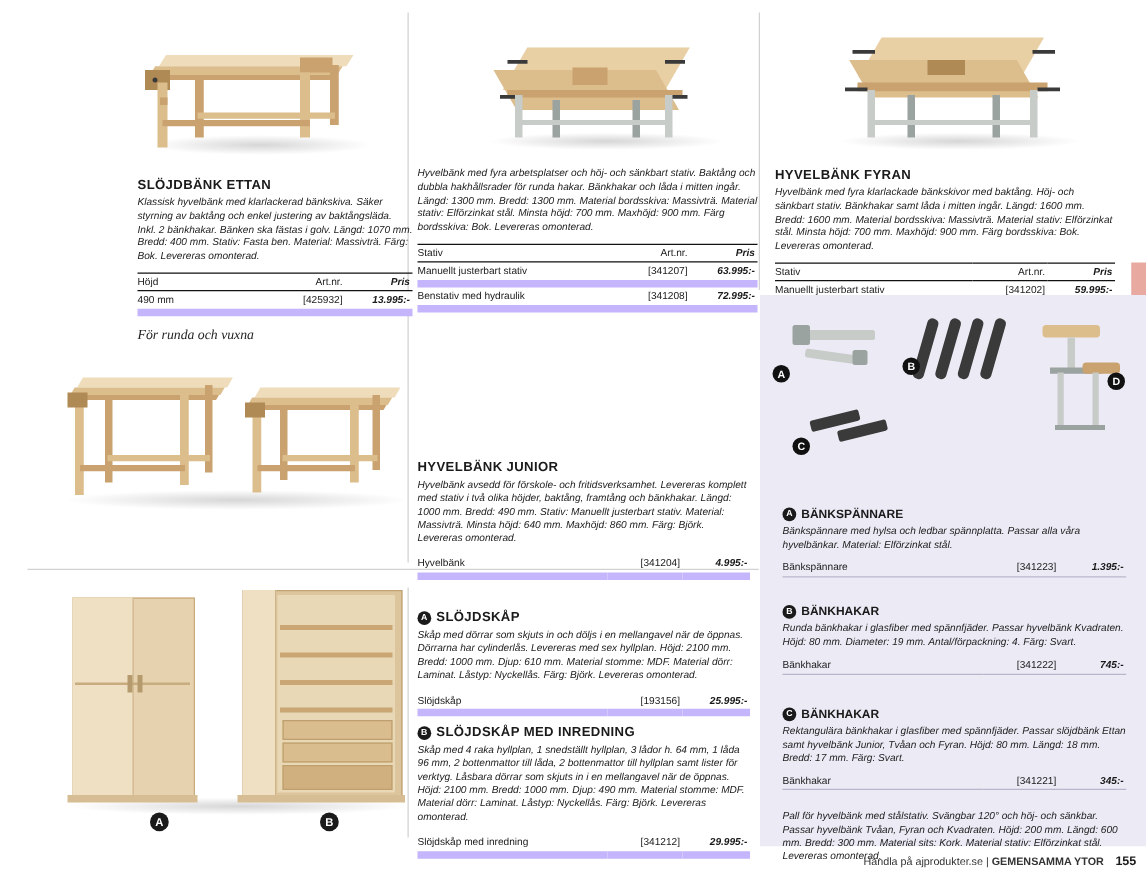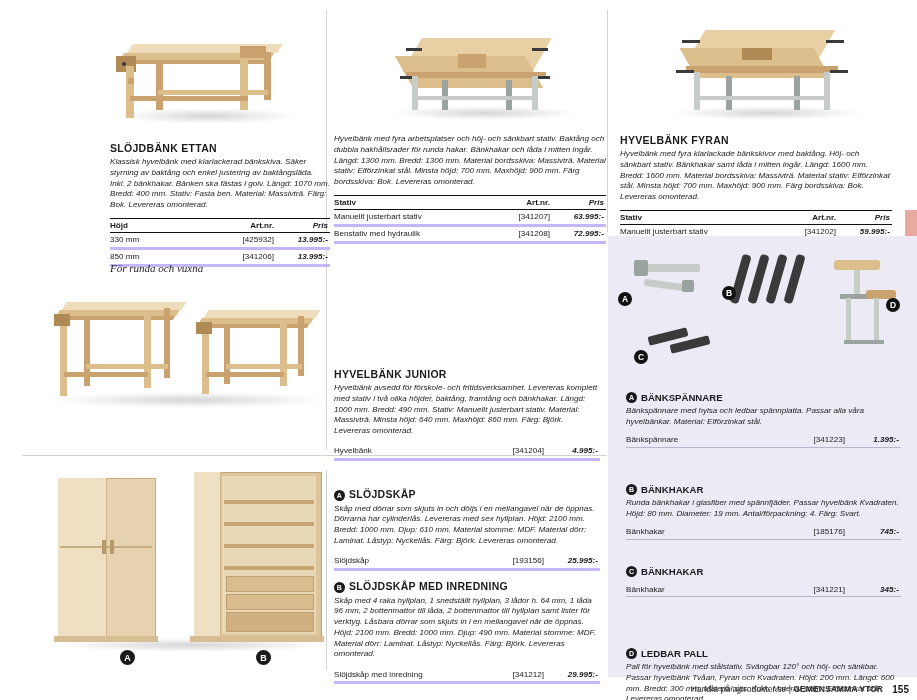--- a/index.html
+++ b/index.html
@@ -10,22 +10,22 @@
     color:#1a1a1a;
     position:relative;
     overflow:hidden;
   }
   .page{position:absolute;inset:0;}
 
   
   .h-title{font-size:10.5px;font-weight:bold;letter-spacing:.3px;margin:0 0 3px 0;text-transform:uppercase;}
   .body-txt{font-size:8.1px;line-height:1.33;margin:0;color:#222;font-style:italic;}
   .tbl{width:100%;border-collapse:collapse;margin-top:7px;font-size:8.1px;}
-  .tbl th{font-weight:bold;text-align:left;border-bottom:1px solid #111;border-top:1px solid #111;padding:2px 2px 2px 0;font-size:8.1px;}
-  .tbl td{border-bottom:3px solid #c4b5fd;padding:2.5px 2px 2.5px 0;font-size:8.1px;}
+  .tbl th{font-weight:normal;text-align:left;border-bottom:1px solid #111;border-top:1px solid #111;padding:2px 2px 2px 0;font-size:8.1px;}
+  .tbl td{border-bottom:6px solid #c4b5fd;padding:2.5px 2px 2.5px 0;font-size:8.1px;}
   .tbl .c-art{text-align:right;width:58px;}
   .tbl .c-pris{text-align:right;width:52px;font-weight:bold;font-style:italic;}
   .tbl th.c-art,.tbl th.c-pris{text-align:right;}
 
   
   .top-row{position:absolute;left:0;top:0;width:917px;height:232px;}
   .col{position:absolute;top:14px;}
   .col1{left:110px;width:220px;}
   .col2{left:334px;width:272px;}
   .col3{left:620px;width:272px;}
@@ -176,27 +176,22 @@
         <table class="tbl">
           <thead>
             <tr>
               <th>Höjd</th>
               <th class="c-art">Art.nr.</th>
               <th class="c-pris">Pris</th>
             </tr>
           </thead>
           <tbody>
             <tr>
-              <td>330 mm</td>
+              <td>490 mm</td>
               <td class="c-art">[425932]</td>
-              <td class="c-pris">13.995:-</td>
-            </tr>
-            <tr>
-              <td>850 mm</td>
-              <td class="c-art">[341206]</td>
               <td class="c-pris">13.995:-</td>
             </tr>
           </tbody>
         </table>
       </div>
     </div>
 
     <div class="col col2">
       <div class="col-img"></div>
       <div class="col-text">
@@ -384,21 +379,21 @@
       <div class="ill metal" style="left:238px;top:62px;width:5px;height:46px;"></div>
       <div class="ill metal" style="left:266px;top:62px;width:5px;height:46px;"></div>
       <div class="ill metal-d" style="left:236px;top:104px;width:40px;height:4px;"></div>
 
       <div class="badge-abs" style="left:10px;top:56px;">A</div>
       <div class="badge-abs" style="left:114px;top:50px;">B</div>
       <div class="badge-abs" style="left:26px;top:114px;">C</div>
       <div class="badge-abs" style="left:278px;top:62px;">D</div>
     </div>
 
-    <div class="panel-sec" style="top:156px;">
+    <div class="panel-sec" style="top:170px;">
       <h4 class="sec-title">
         <span class="badge">A</span>
           <span>BÄNKSPÄNNARE</span>
       </h4>
       <p class="body-txt">Bänkspännare med hylsa och ledbar spännplatta. Passar alla våra hyvelbänkar. Material: Elförzinkat stål.</p>
       <table class="tbl">
         <tbody>
             <tr>
           <td>Bänkspännare</td>
           <td class="c-art">[341223]</td>
@@ -411,48 +406,45 @@
     <div class="panel-sec" style="top:248px;">
       <h4 class="sec-title">
         <span class="badge">B</span>
           <span>BÄNKHAKAR</span>
       </h4>
       <p class="body-txt">Runda bänkhakar i glasfiber med spännfjäder. Passar hyvelbänk Kvadraten. Höjd: 80 mm. Diameter: 19 mm. Antal/förpackning: 4. Färg: Svart.</p>
       <table class="tbl">
         <tbody>
             <tr>
           <td>Bänkhakar</td>
-          <td class="c-art">[185176]</td>
+          <td class="c-art">[341222]</td>
           <td class="c-pris">745:-</td>
         </tr>
           </tbody>
       </table>
     </div>
 
     <div class="panel-sec" style="top:330px;">
       <h4 class="sec-title">
         <span class="badge">C</span>
           <span>BÄNKHAKAR</span>
       </h4>
+      <p class="body-txt">Rektangulära bänkhakar i glasfiber med spännfjäder. Passar slöjdbänk Ettan samt hyvelbänk Junior, Tvåan och Fyran. Höjd: 80 mm. Längd: 18 mm. Bredd: 17 mm. Färg: Svart.</p>
       <table class="tbl">
         <tbody>
             <tr>
           <td>Bänkhakar</td>
           <td class="c-art">[341221]</td>
           <td class="c-pris">345:-</td>
         </tr>
           </tbody>
       </table>
     </div>
 
     <div class="panel-sec" style="top:412px;">
-      <h4 class="sec-title">
-        <span class="badge">D</span>
-          <span>LEDBAR PALL</span>
-      </h4>
       <p class="body-txt">Pall för hyvelbänk med stålstativ. Svängbar 120° och höj- och sänkbar. Passar hyvelbänk Tvåan, Fyran och Kvadraten. Höjd: 200 mm. Längd: 600 mm. Bredd: 300 mm. Material sits: Kork. Material stativ: Elförzinkat stål. Levereras omonterad.</p>
 
     </div>
   </div>
 
   <div class="footer">
     <div class="footer-txt">
       <span>Handla på ajprodukter.se</span>
       <span>|</span>
       <b>GEMENSAMMA YTOR</b>

